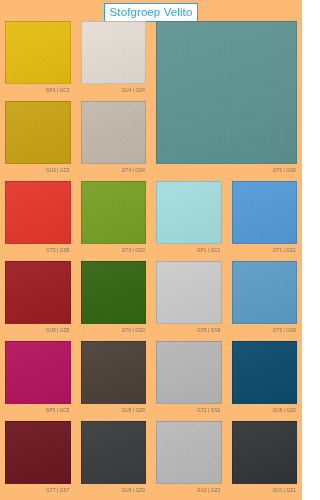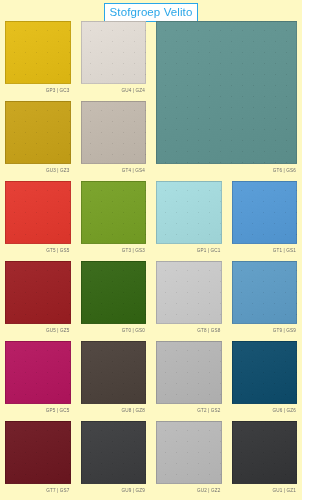--- a/index.html
+++ b/index.html
@@ -13,21 +13,21 @@
     height: 500px;
     overflow: hidden;
     font-family: "Liberation Sans", sans-serif;
     -webkit-font-smoothing: antialiased;
   }
 
   .page {
     position: relative;
     width: 302px;
     height: 500px;
-    background: #fef9c3;
+    background: #fdba74;
     box-sizing: border-box;
   }
 
   
   .title-wrap {
     position: absolute;
     left: 0;
     top: 2px;
     width: 302px;
     text-align: center;

